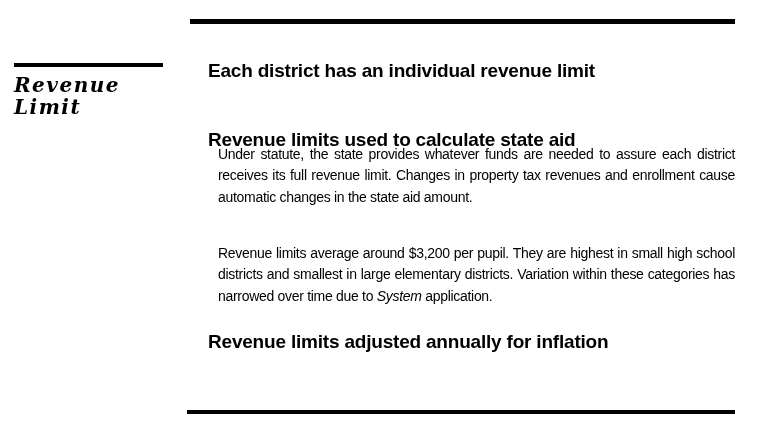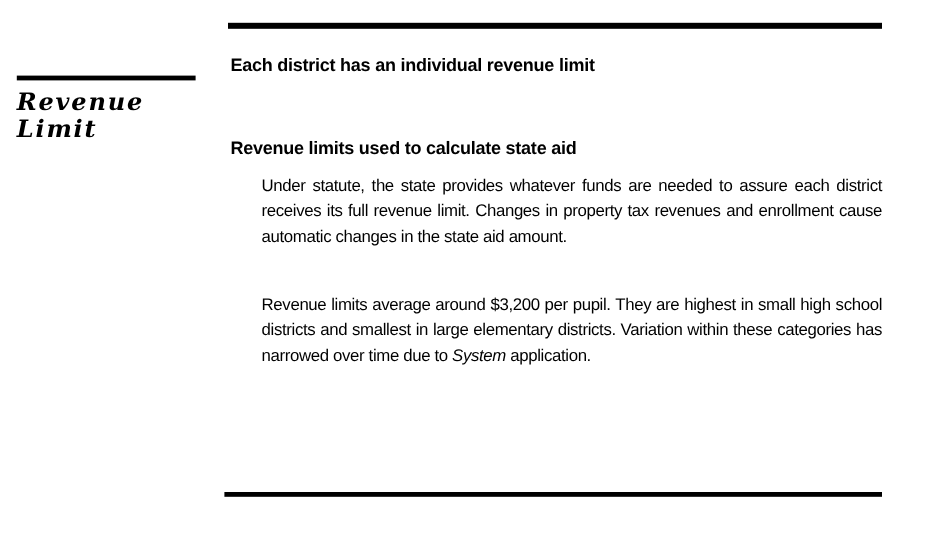--- a/index.html
+++ b/index.html
@@ -62,22 +62,22 @@
     position: absolute;
     left: -3px;
     top: 410px;
     width: 548px;
     height: 4px;
     background: #000000;
   }
   .section-heading {
     position: absolute;
     left: 2px;
-    margin: 0;
-    font-size: 15px;
+    margin: 16px;
+    font-size: 19px;
     font-weight: 700;
     line-height: 19px;
     letter-spacing: -0.2px;
     white-space: nowrap;
     color: #000000;
   }
   .section-body {
     position: absolute;
     left: 28px;
     width: 517px;
@@ -114,18 +114,19 @@
 
     <div class="rule-top"></div>
 
     <h2 id="h1" class="section-heading">Each district has an individual revenue limit</h2>
 
     <h2 id="h2" class="section-heading">Revenue limits used to calculate state aid</h2>
     <p id="p2" class="section-body">Under statute, the state provides whatever funds are needed to assure each district receives its full revenue limit. Changes in property tax revenues and enrollment cause automatic changes in the state aid amount.</p>
 
     <p id="p3" class="section-body"><span>Revenue limits average around $3,200 per pupil. They are highest in small high school districts and smallest in large elementary districts. Variation within these categories has narrowed over time due to </span><span class="italic">System</span><span> application.</span></p>
 
+    <h2 id="h4" class="section-heading">Revenue limits adjusted annually for inflation</h2>
 
     <div class="rule-bottom"></div>
 
   </div>
 
 </div>
 
 </body></html>

